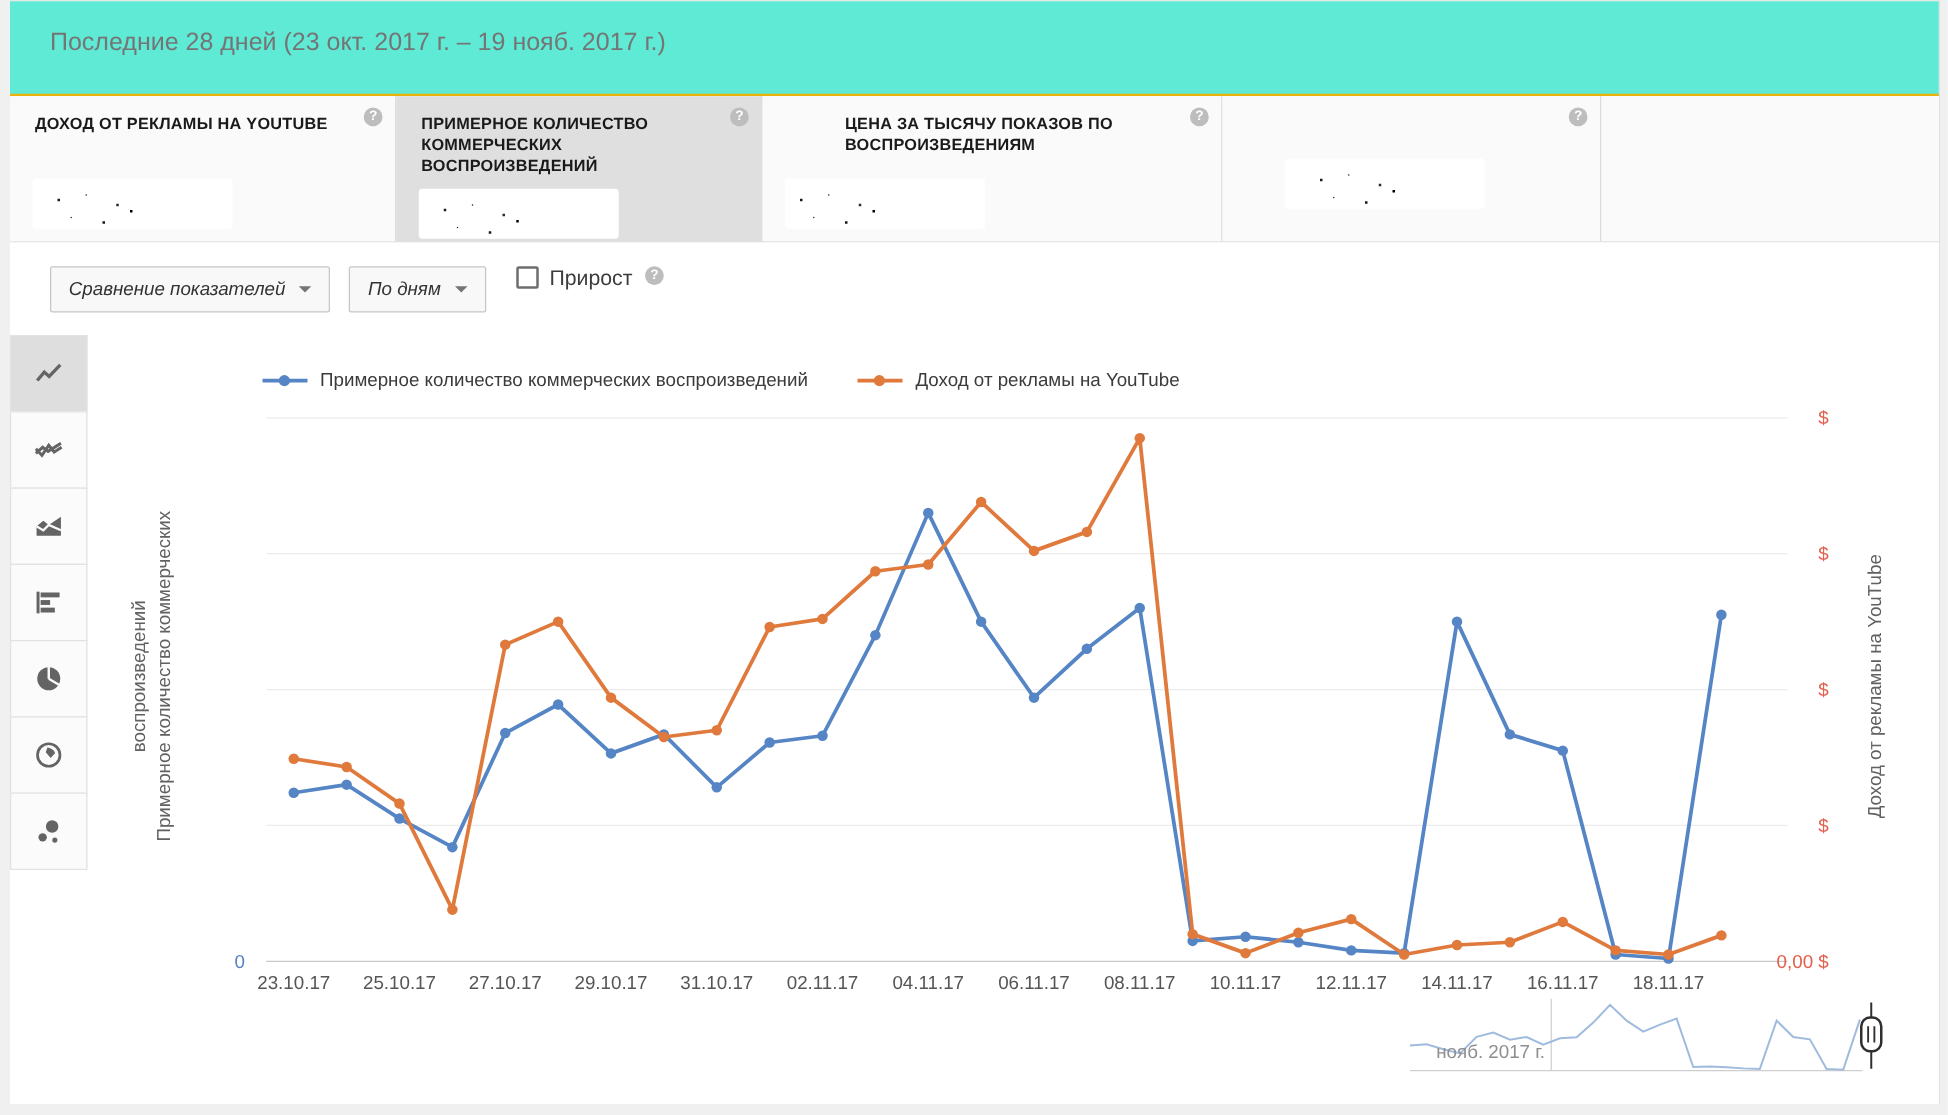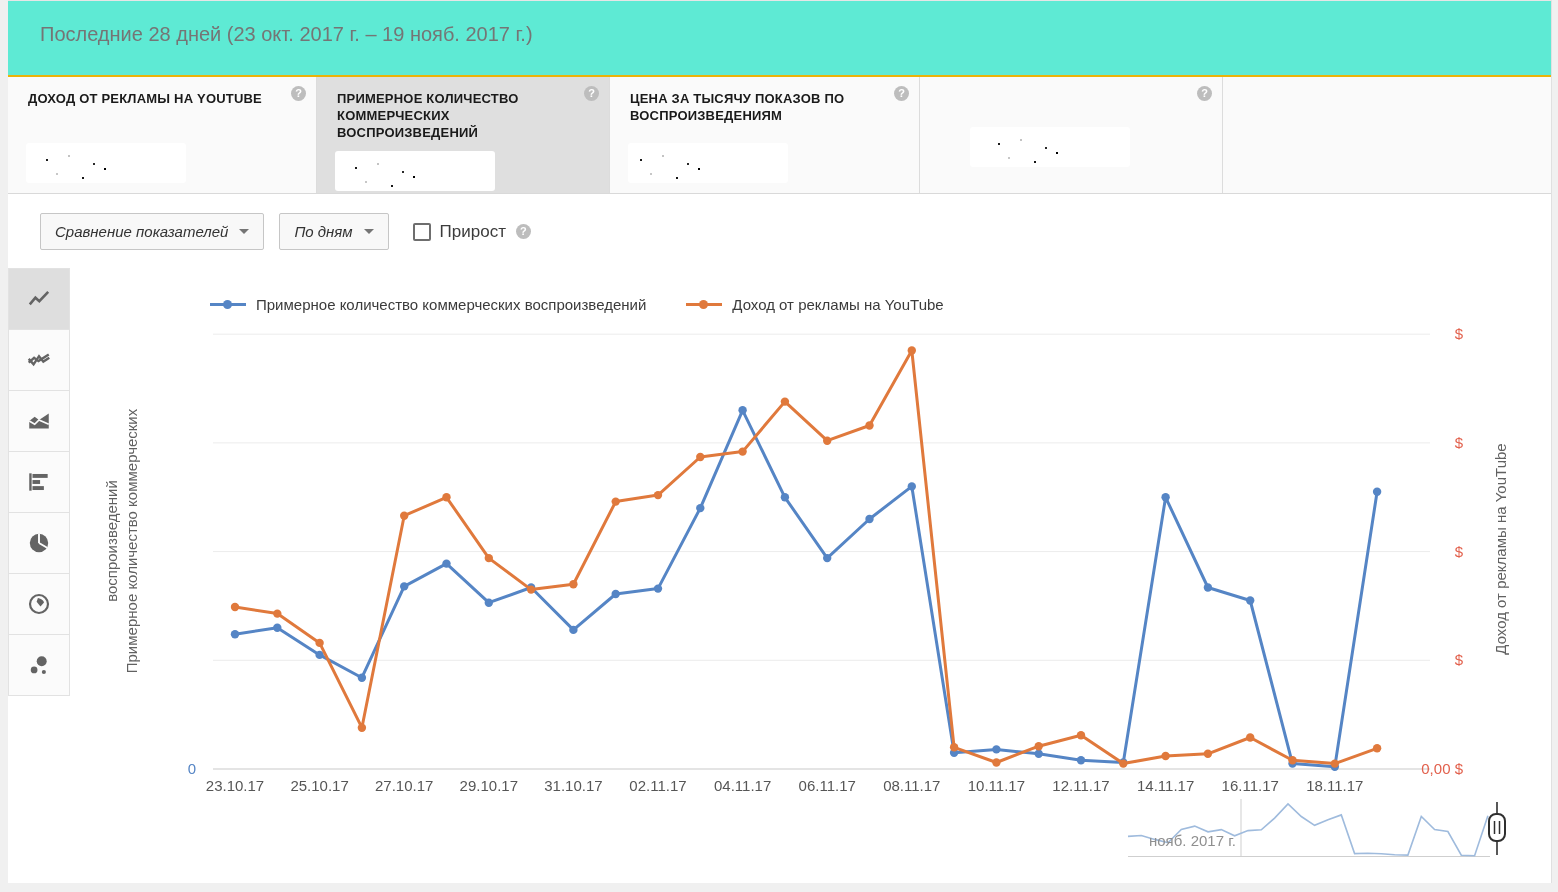--- a/index.html
+++ b/index.html
@@ -9,42 +9,42 @@
     border-right:1px solid #e0e0e0; border-top:1px solid #e6e6e6; }
 
   
   .topbar { height:76px; background:#5eead4; border-bottom:2px solid #eab308; }
   .topbar h1 { padding:22px 0 0 32px; font-size:20px; font-weight:400; color:#757575; }
 
   
   .cards-row { display:flex; height:117px; background:#fafafa; border-bottom:1px solid #d9d9d9; }
   .card { position:relative; border-right:1px solid #dcdcdc; background:#fafafa; cursor:pointer; }
   .card.active { background:#dfdfdf; }
-  .card-0 { width:309px; } .card-1 { width:293px; } .card-2 { width:310px; } .card-3 { width:303px; }
+  .card-0 { width:309px; } .card-1 { width:293px; } .card-2 { width:368px;padding-left:46px; } .card-3 { width:303px; }
   .card-filler { flex:1; background:#fafafa; }
   .card-label { display:block; padding:13px 40px 0 20px; font-size:13px; font-weight:bold;
     color:#1a1a1a; line-height:17px; letter-spacing:.2px; }
   .help-icon { position:absolute; top:9px; right:10px; width:15px; height:15px; border-radius:50%;
     background:#bdbdbd; color:#fff; font-size:11px; font-weight:bold; text-align:center;
     line-height:15px; cursor:pointer; }
   .wipe { position:absolute; left:18px; top:66px; width:160px; height:40px; background:#fff; border-radius:3px; }
   .specks { position:absolute; left:30px; top:78px; width:2px; height:2px; background:transparent;
     box-shadow: 8px 4px 0 0 #1b1b1b, 30px 0 0 -.5px #111, 55px 8px 0 0 #2a2a2a,
                 66px 13px 0 0 #000, 18px 18px 0 -.5px #222, 44px 22px 0 0 #161616; }
 
   
   .controls { display:flex; align-items:flex-start; height:75px; background:#fff;
     padding:19px 0 0 32px; }
   .btn { display:inline-flex; align-items:center; gap:11px; height:37px; padding:0 14px;
     background:#f8f8f8; border:1px solid #c6c6c6; border-radius:2px; font-size:15px;
     color:#333; cursor:pointer;font-style:italic; }
   .btn + .btn { margin-left:15px; }
   .caret { width:0; height:0; border-left:5px solid transparent; border-right:5px solid transparent;
     border-top:5px solid #757575; }
-  .growth { display:flex; align-items:center; margin-left:24px; height:37px; }
+  .growth { display:flex; margin-left:24px; height:37px; }
   .checkbox { width:18px; height:18px; border:2px solid #6e6e6e; border-radius:2px; background:#fff; cursor:pointer; }
   .growth-label { margin-left:9px; font-size:17px; color:#3c3c3c; }
   .growth .help-icon { position:static; margin-left:10px; }
 
   
   .main { display:flex; height:614px; background:#fff; }
   .side { width:62px; }
   .side-btn { width:62px; height:62px; display:flex; align-items:center; justify-content:center;
     background:#fbfbfb; border:1px solid #e2e2e2; margin-top:-1px; cursor:pointer; }
   .side-btn.active { background:#dedede; }

